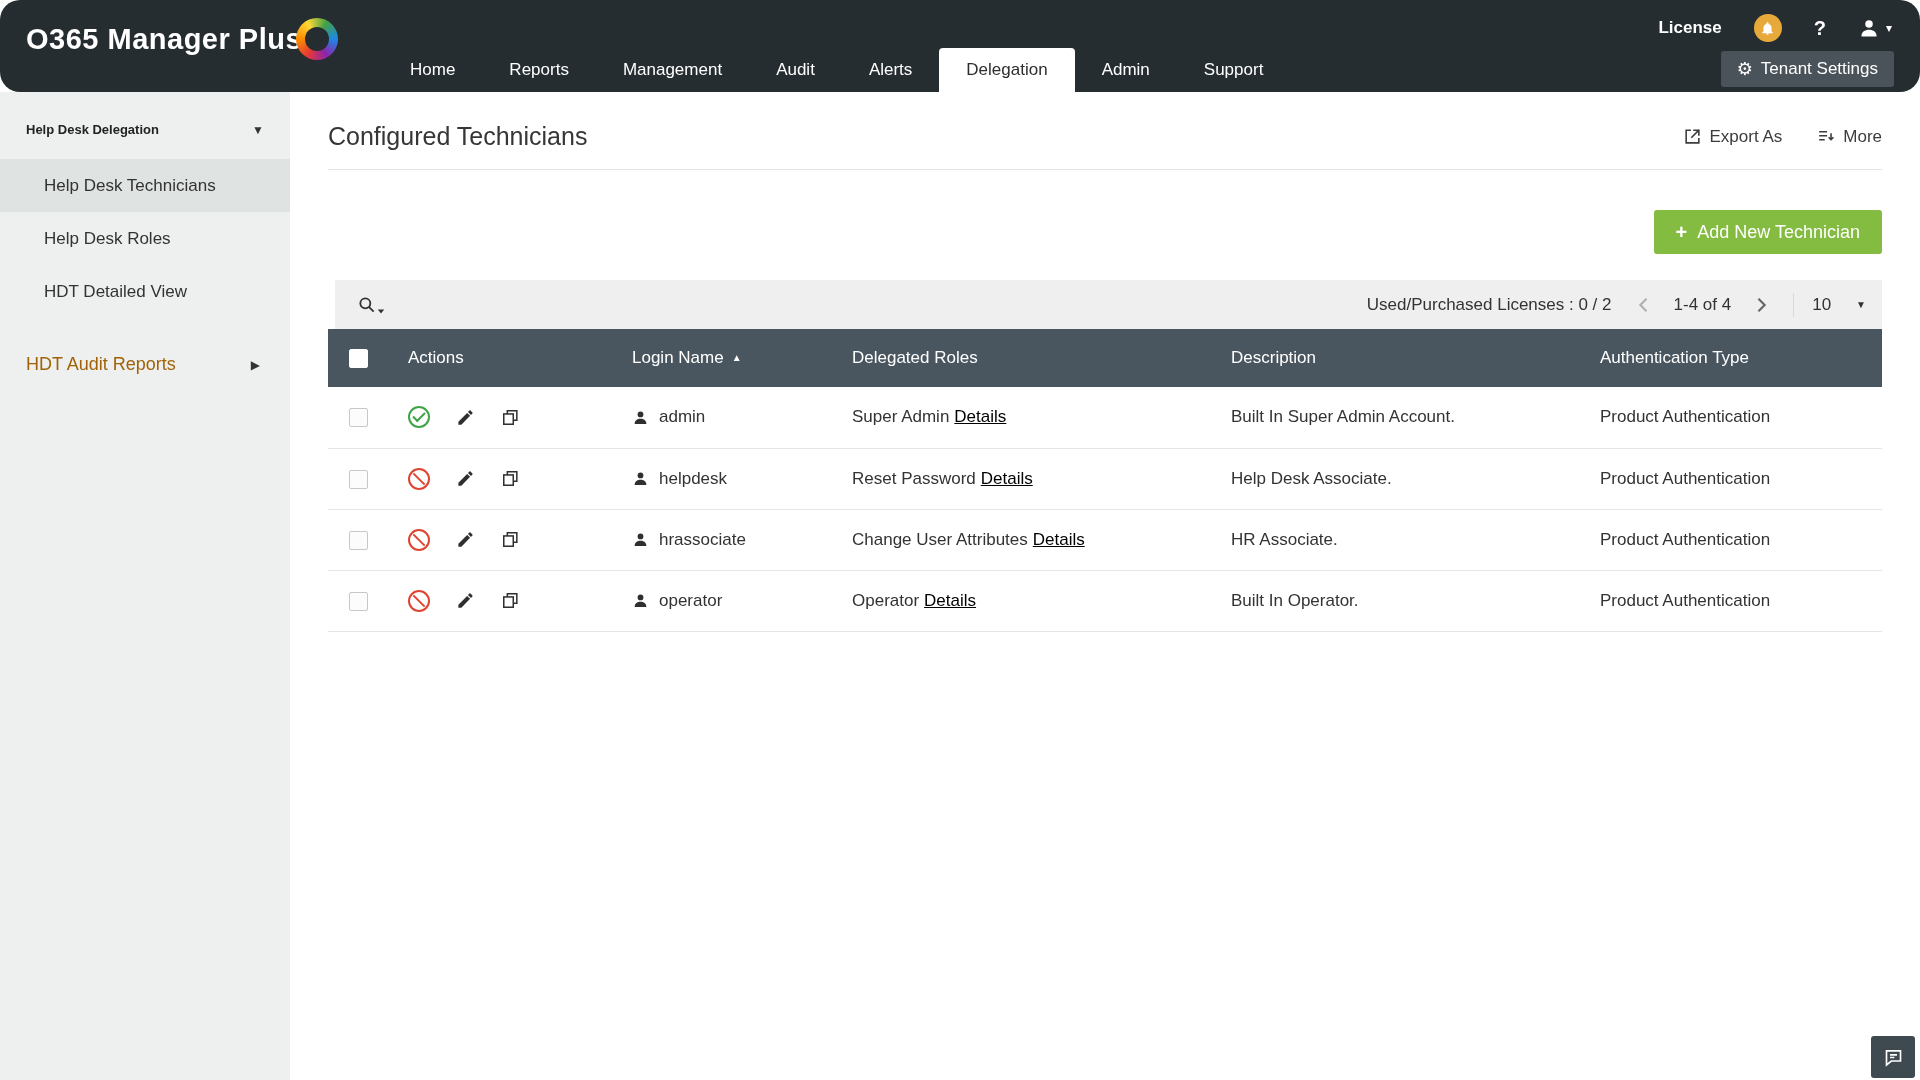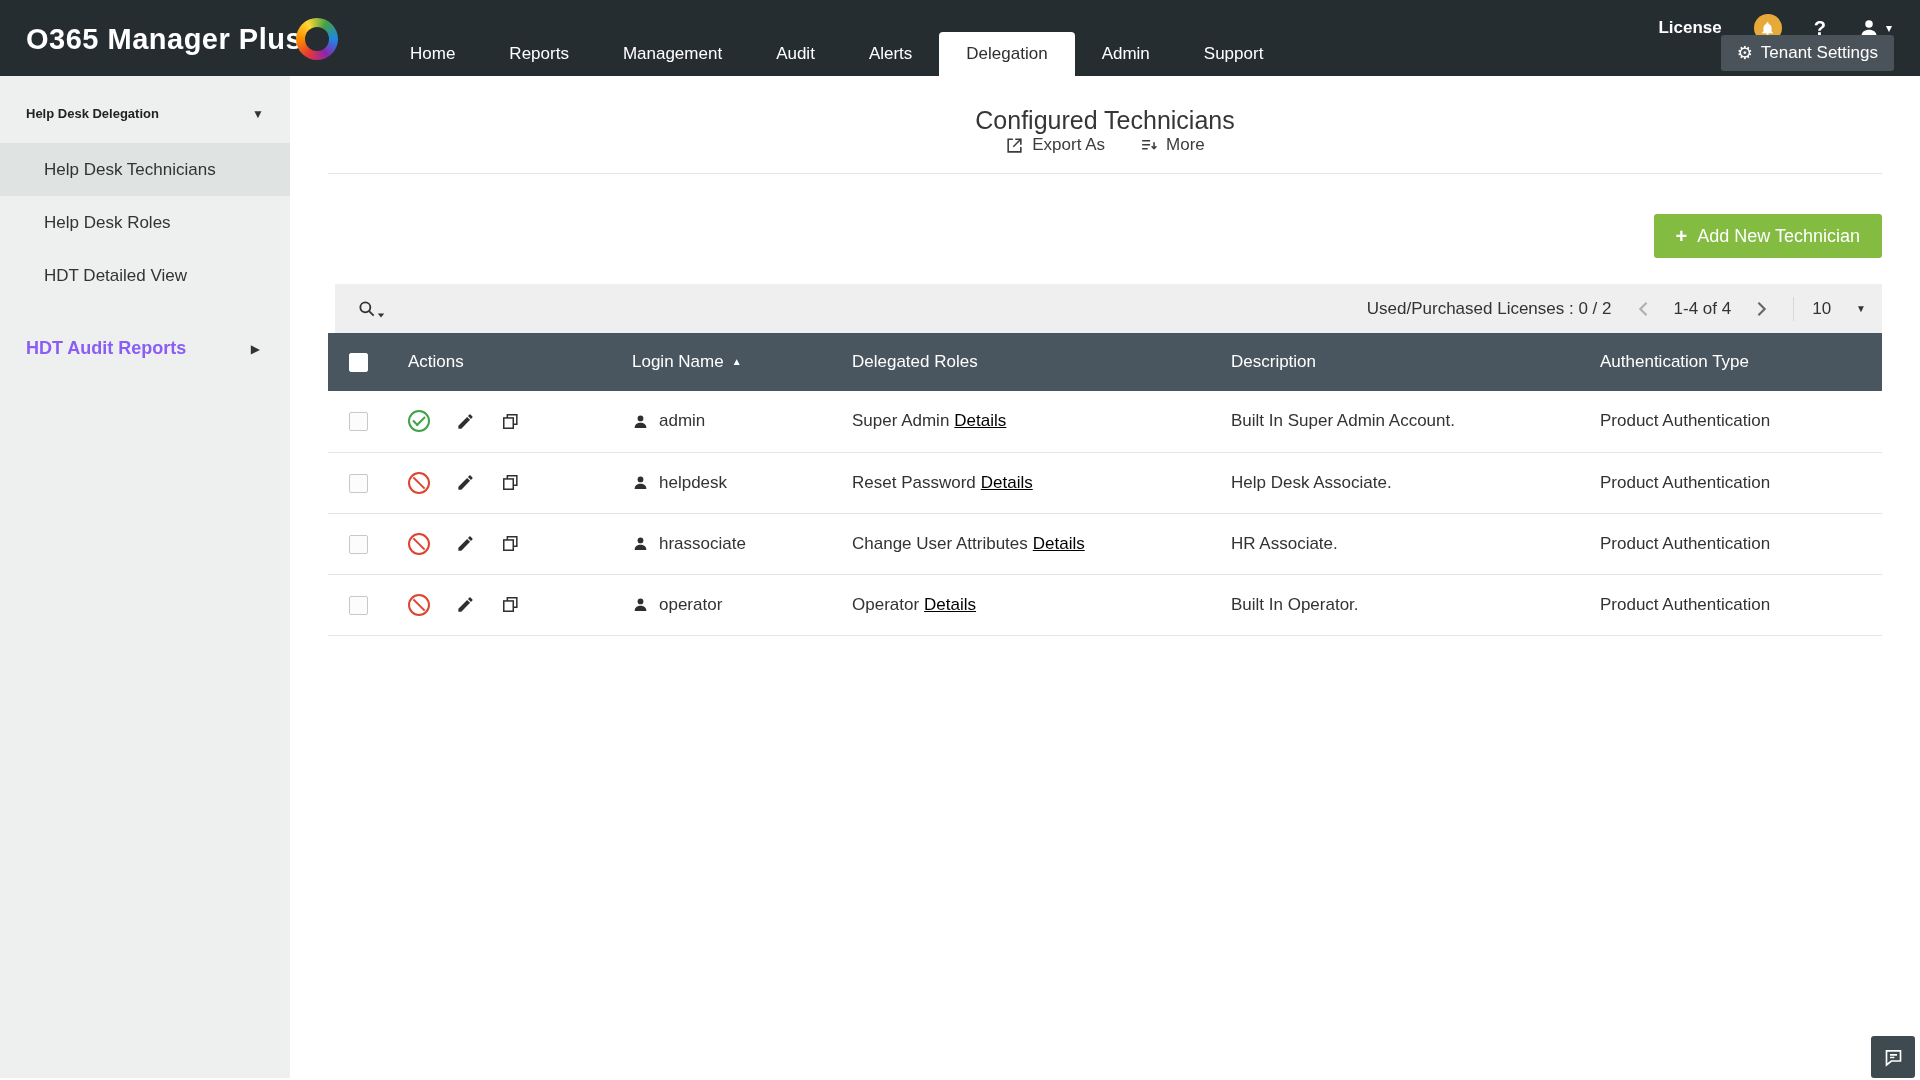--- a/index.html
+++ b/index.html
@@ -1,20 +1,20 @@
 <!DOCTYPE html>
 <html><head>
 <meta charset="utf-8">
 <style>
   * { margin:0; padding:0; box-sizing:border-box; }
   html,body { width:1920px; height:1080px; overflow:hidden; background:#fff;
     font-family:"Liberation Sans","DejaVu Sans",sans-serif; color:#333; }
 
   
-  .topbar { position:relative; height:76px; background:#262d31; width:100%; }
+  .topbar { position:relative; height:92px; background:#262d31; width:100%;border-radius:20px; }
   .logo { position:absolute; left:26px; top:0; height:78px; display:flex; align-items:center; }
   .logo-text { color:#fff; font-size:29px; font-weight:700; letter-spacing:.5px; }
   .logo-swirl { width:42px; height:42px; border-radius:50%; margin-left:-6px;
     background:conic-gradient(from 210deg,#e53935,#fb8c00,#fdd835,#43a047,#1e88e5,#8e24aa,#e53935);
     position:relative; }
   .logo-swirl::after { content:""; position:absolute; left:9px; top:9px; width:24px; height:24px;
     border-radius:50%; background:#262d31; }
 
   .main-nav { position:absolute; left:383px; bottom:0; display:flex; align-items:flex-end; }
   .nav-tab { height:44px; line-height:44px; padding:0 27px; color:#fff; font-size:17px; cursor:pointer; }
@@ -40,24 +40,24 @@
 
   
   .side-section-header { display:flex; align-items:center; justify-content:space-between;
     padding:24px 26px 22px 26px; cursor:pointer; }
   .side-section-title { font-size:13px; font-weight:700; color:#222; }
   .side-caret { font-size:12px; color:#333; }
   .side-item { height:53px; line-height:53px; padding-left:44px; font-size:17px; color:#333; cursor:pointer; }
   .side-item.active { background:#dfe3e2; }
   .side-audit { display:flex; align-items:center; justify-content:space-between;
     padding:36px 30px 0 26px; cursor:pointer; }
-  .side-audit-title { font-size:18px; font-weight:700; color:#8b5cf6; }
-
-  
-  .title-row { display:flex; align-items:center; justify-content:space-between; padding-top:30px;flex-direction:column; }
+  .side-audit-title { font-size:18px; font-weight:400; color:#a16207; }
+
+  
+  .title-row { display:flex; align-items:center; justify-content:space-between; padding-top:30px; }
   .page-title { font-size:25px; color:#363636; font-weight:400; }
   .title-actions { display:flex; align-items:center; gap:34px; }
   .title-action { display:flex; align-items:center; gap:8px; font-size:17px; color:#3c3c3c; cursor:pointer; }
   .divider { height:1px; background:#e4e4e4; margin-top:18px; }
 
   .add-row { display:flex; justify-content:flex-end; margin-top:40px; }
   .add-btn { background:#84bb41; color:#fff; border:none; height:44px; border-radius:3px;
     display:flex; align-items:center; gap:10px; padding:0 22px; font-size:18px; cursor:pointer;
     font-family:inherit; }
   .plus-glyph { font-weight:700; font-size:20px; line-height:1; }

